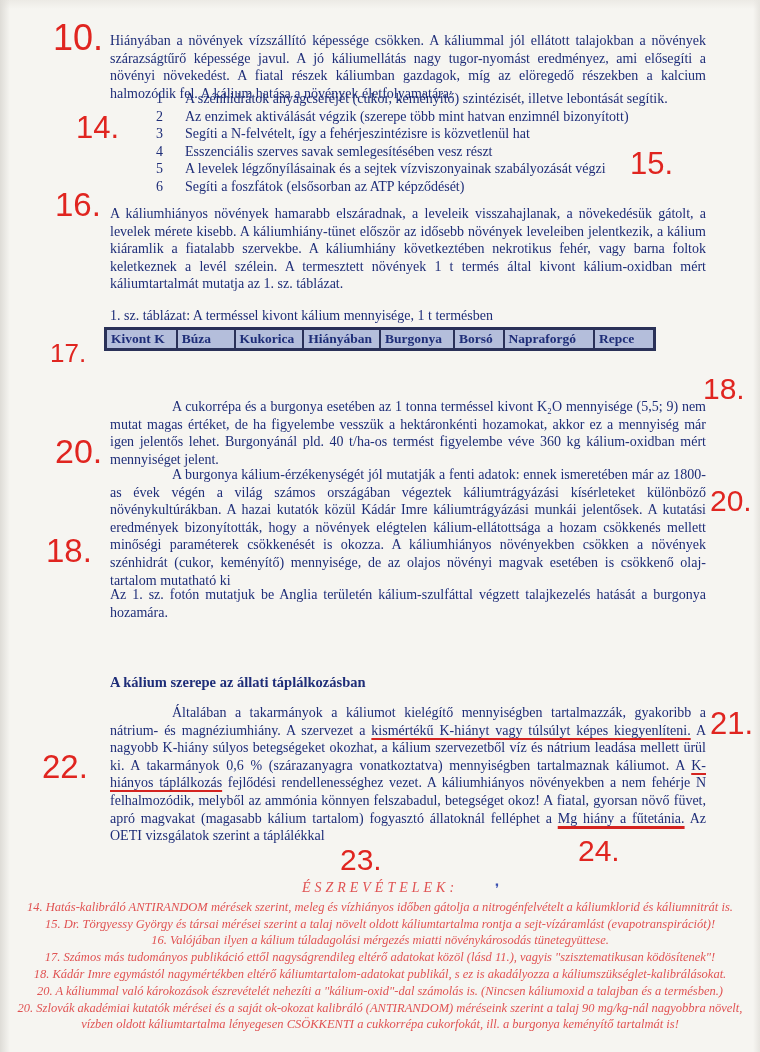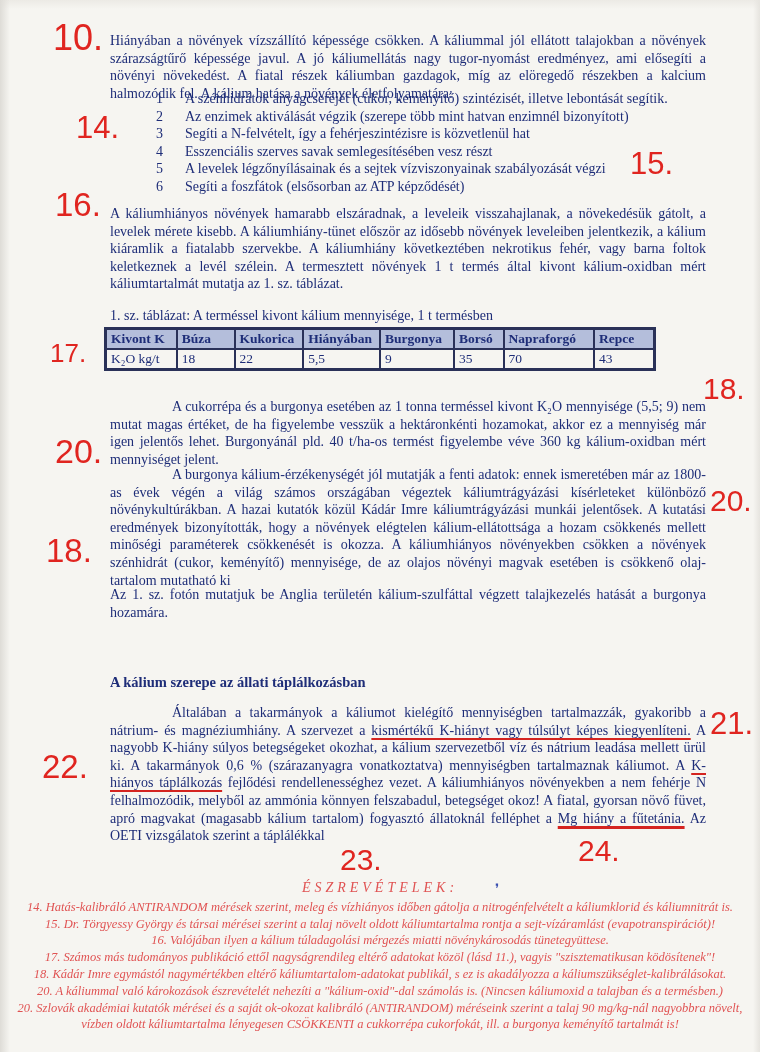--- a/index.html
+++ b/index.html
@@ -104,30 +104,20 @@
         <tr>
       <th style="width:13%">Kivont K</th>
       <th style="width:10.5%">Búza</th>
       <th style="width:12.5%">Kukorica</th>
       <th style="width:14%">Hiányában</th>
       <th style="width:13.5%">Burgonya</th>
       <th style="width:9%">Borsó</th>
       <th style="width:16.5%">Napraforgó</th>
       <th style="width:11%">Repce</th>
     </tr>
-    <tr>
-      <td>K₂O kg/t</td>
-      <td>18</td>
-      <td>22</td>
-      <td>5,5</td>
-      <td>9</td>
-      <td>35</td>
-      <td>70</td>
-      <td>43</td>
-    </tr>
   </tbody>
     </table>
 
   <p class="blk" id="para3">A cukorrépa és a burgonya esetében az  1 tonna terméssel kivont K₂O mennyisége  (5,5; 9) nem mutat magas értéket, de ha figyelembe vesszük a hektáronkénti hozamokat, akkor ez a mennyiség már igen jelentős lehet. Burgonyánál pld. 40 t/ha-os termést figyelembe véve 360 kg kálium-oxidban mért mennyiséget jelent.</p>
   <p class="blk" id="para4">A burgonya kálium-érzékenységét jól mutatják a fenti adatok: ennek ismeretében már az 1800-as évek végén a világ számos országában végeztek  káliumtrágyázási kísérleteket különböző növénykultúrákban. A hazai kutatók közül Kádár Imre káliumtrágyázási munkái jelentősek. A kutatási eredmények bizonyították, hogy a növények elégtelen kálium-ellátottsága a hozam csökkenés mellett minőségi paraméterek csökkenését is okozza. A káliumhiányos növényekben csökken a növények szénhidrát (cukor, keményítő) mennyisége, de az olajos növényi magvak esetében is csökkenő olaj-tartalom mutatható ki</p>
   <p class="blk" id="para4b">Az 1. sz. fotón  mutatjuk be Anglia területén kálium-szulfáttal végzett talajkezelés hatását a burgonya hozamára.</p>
 
   <p class="blk" id="head2">A kálium szerepe az  állati  táplálkozásban</p>
 
   <p class="blk" id="para5"><span>Általában a takarmányok a káliumot kielégítő mennyiségben tartalmazzák, gyakoribb a nátrium- és magnéziumhiány. A szervezet a </span><span class="ru">kismértékű K-hiányt vagy túlsúlyt képes kiegyenlíteni.</span><span> A nagyobb K-hiány súlyos betegségeket okozhat, a kálium szervezetből víz és nátrium leadása mellett ürül ki. A takarmányok 0,6 % (szárazanyagra vonatkoztatva) mennyiségben tartalmaznak káliumot.   A </span><span class="ru">K-hiányos táplálkozás</span><span> fejlődési rendellenességhez vezet. A káliumhiányos növényekben a nem fehérje N felhalmozódik, melyből az ammónia könnyen felszabadul, betegséget okoz! A fiatal, gyorsan növő füvet, apró magvakat (magasabb kálium tartalom) fogyasztó állatoknál felléphet a </span><span class="ru ru-thick">Mg hiány a fűtetánia.</span><span> Az OETI vizsgálatok szerint a táplálékkal</span></p>

